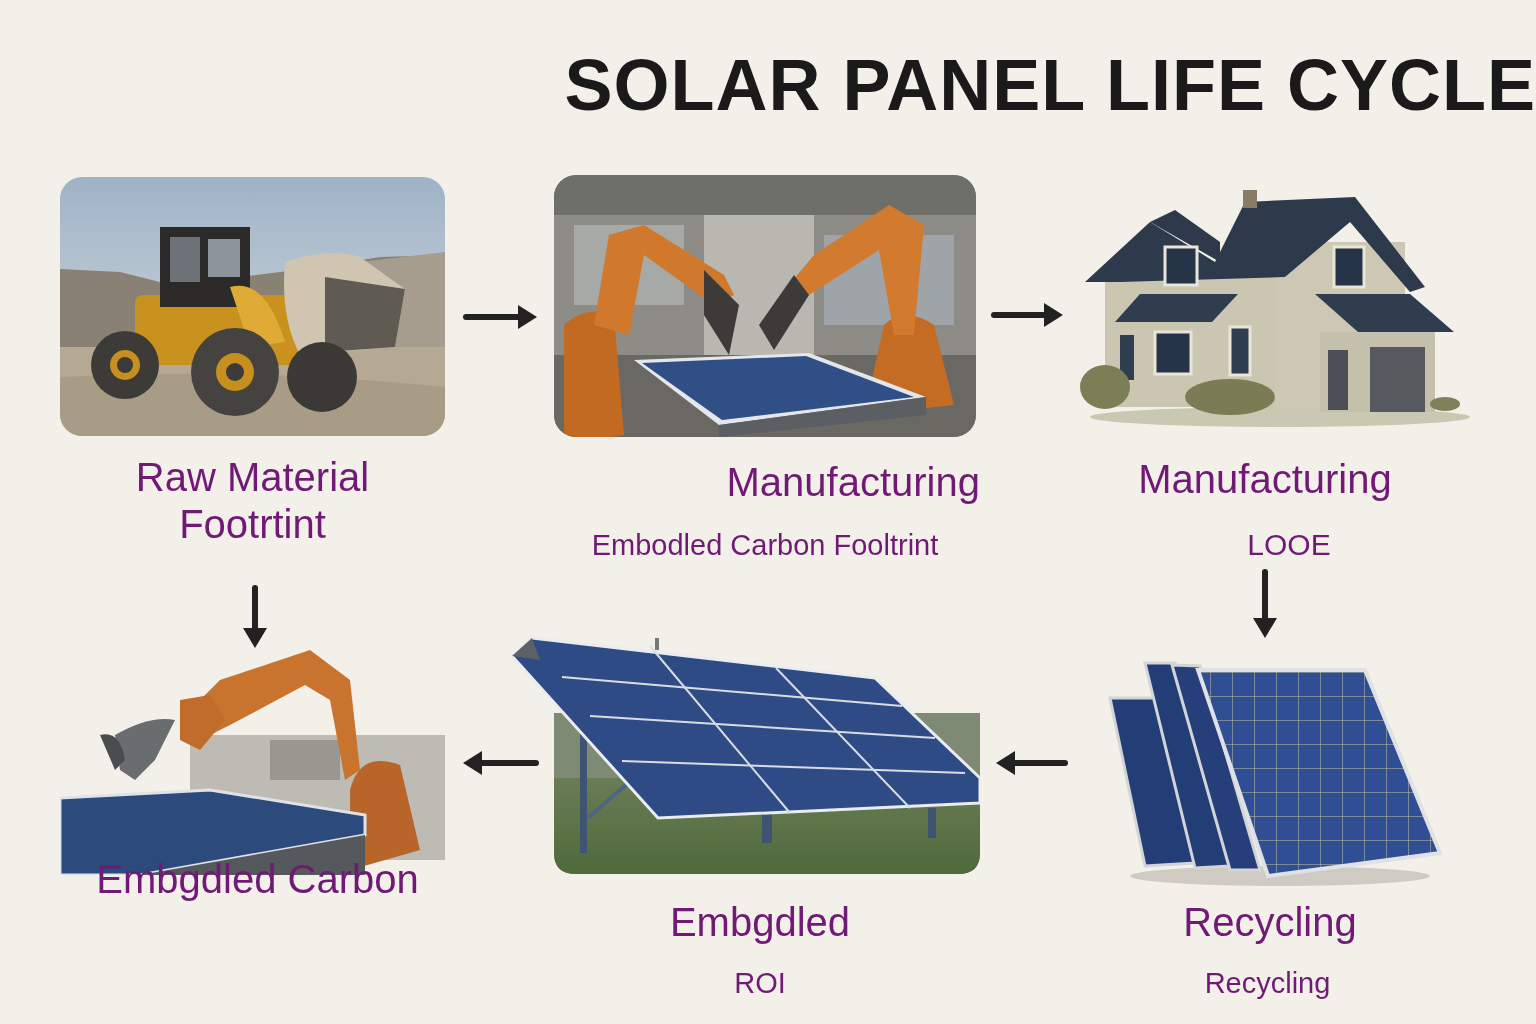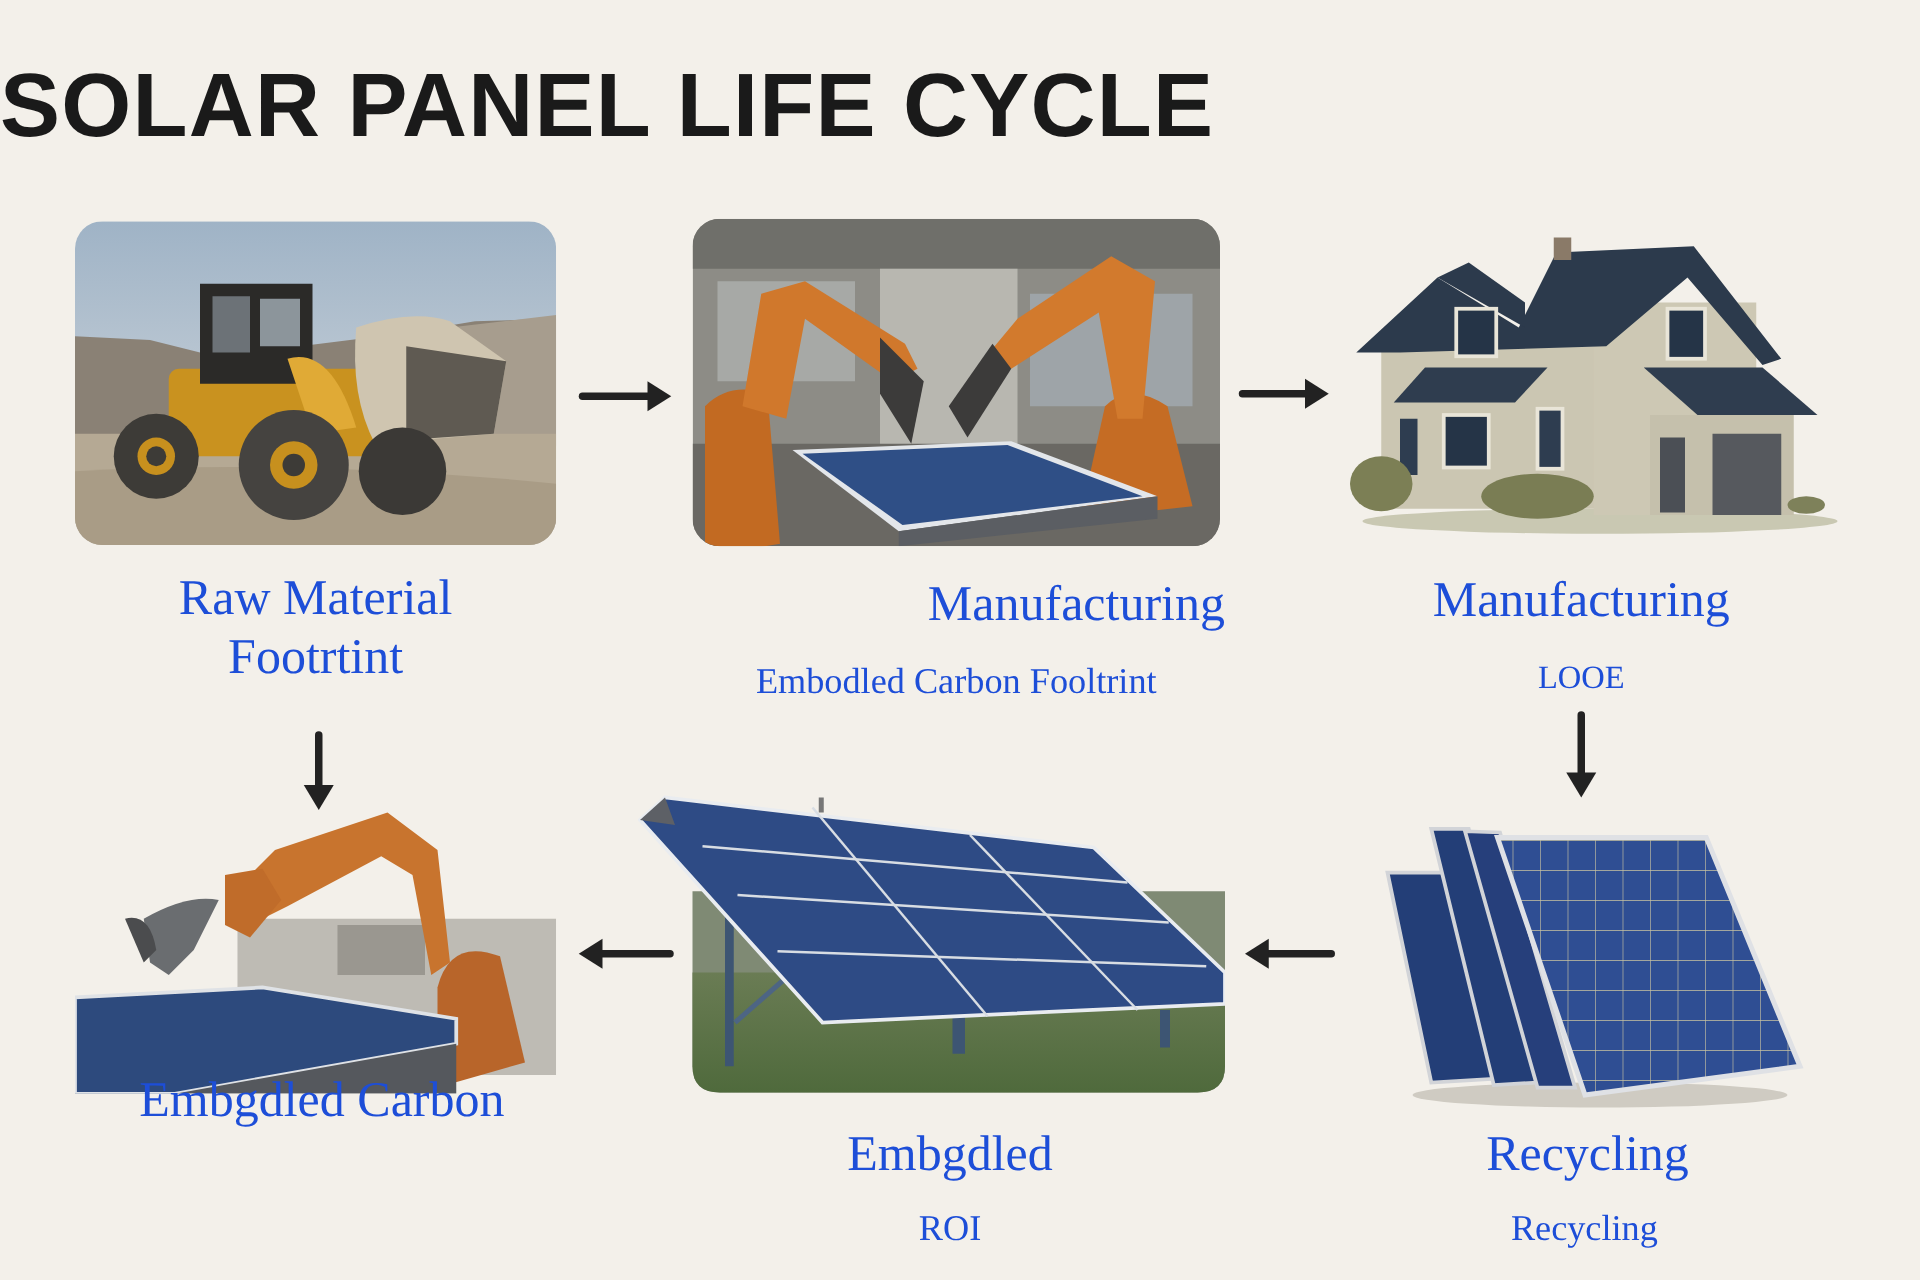--- a/index.html
+++ b/index.html
@@ -5,30 +5,30 @@
     html, body { margin: 0; padding: 0; }
     body {
       width: 1536px; height: 1024px; overflow: hidden;
       background: #f3f0ea;
       font-family: "Liberation Sans", "DejaVu Sans", sans-serif;
       color: #1b1b1b;
       position: relative;
     }
     .title {
       position: absolute; left: 0; width: 1536px; top: 44px;
-      text-align: left; font-size: 72px; font-weight: 700;
+      text-align: right; font-size: 72px; font-weight: 700;
       letter-spacing: 1px; color: #1a1a1a;
       font-family: "Liberation Sans", sans-serif;
     }
     .card { position: absolute; overflow: hidden; }
     .card svg { display: block; width: 100%; height: 100%; }
     .rounded { border-radius: 22px; }
     .label {
       position: absolute; text-align: center; font-weight: 400;
-      color: #1d4ed8; line-height: 1.18; font-family: Liberation Serif, serif;
+      color: #701a75; line-height: 1.18;
     }
     .label.main { font-size: 40px; }
     .label.sub { font-size: 29px; }
     .arrow { position: absolute; }
     .arrow svg { display: block; width: 100%; height: 100%; }
   </style>
 </head>
 <body>
 
 <div class="title">SOLAR PANEL LIFE CYCLE</div>
@@ -130,21 +130,21 @@
     <rect x="40" y="153" width="14" height="45" fill="#2e3d50"></rect>
     <rect x="248" y="168" width="20" height="60" fill="#4b4f55"></rect>
     <rect x="290" y="165" width="55" height="65" fill="#56595e"></rect>
 
     <ellipse cx="25" cy="205" rx="25" ry="22" fill="#7c7f55"></ellipse>
     <ellipse cx="150" cy="215" rx="45" ry="18" fill="#7a7d54"></ellipse>
     <ellipse cx="365" cy="222" rx="15" ry="7" fill="#7e815a"></ellipse>
   </svg>
 </div>
 <div class="label main" style="left:1110px; width:310px; top:456px;">Manufacturing</div>
-<div class="label sub" style="left:1160px; width:210px; top:527px; font-size:26px;">LOOE</div>
+<div class="label sub" style="left:1184px; width:210px; top:527px; font-size:30px;">LOOE</div>
 
 <div class="arrow" style="left:1251px; top:568px; width:28px; height:72px;">
   <svg viewBox="0 0 28 72">
       <line x1="14" y1="4" x2="14" y2="52" stroke="#222" stroke-width="6" stroke-linecap="round"></line>
       <path d="M2 50 L14 70 L26 50 Z" fill="#222"></path>
     </svg>
 </div>
 
 <div class="card" style="left:1100px; top:648px; width:360px; height:240px;">
   <svg viewBox="0 0 360 240" preserveAspectRatio="none">

